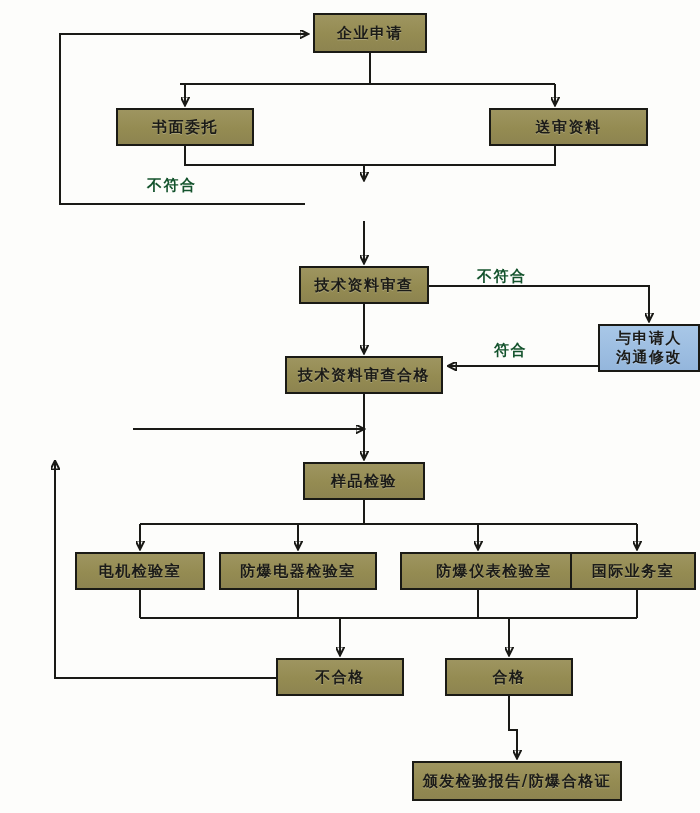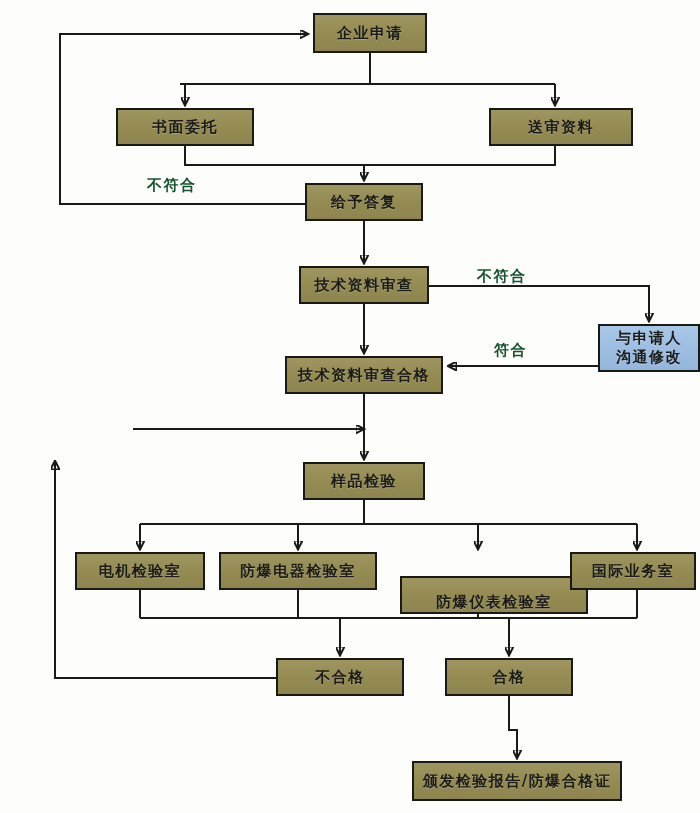--- a/index.html
+++ b/index.html
@@ -114,27 +114,24 @@
   </svg>
 
   <div class="node olive" style="left:313px; top:13px; width:114px; height:40px;">
     <span class="label">企业申请</span>
   </div>
 
   <div class="node olive" style="left:116px; top:108px; width:138px; height:38px;">
     <span class="label">书面委托</span>
   </div>
 
-  <div class="node olive" style="left:489px; top:108px; width:144px; height:38px;">
+  <div class="node olive" style="left:489px; top:108px; width:159px; height:38px;">
     <span class="label">送审资料</span>
   </div>
 
-  <div class="node olive" style="left:305px; top:183px; width:118px; height:38px;">
-    <span class="label">给予答复</span>
-  </div>
 
   <div class="node olive" style="left:299px; top:266px; width:130px; height:38px;">
     <span class="label">技术资料审查</span>
   </div>
 
   <div class="node olive" style="left:285px; top:356px; width:158px; height:38px;">
     <span class="label">技术资料审查合格</span>
   </div>
 
   <div class="node blue" style="left:598px; top:324px; width:102px; height:48px;">
@@ -148,21 +145,21 @@
   </div>
 
   <div class="node olive" style="left:75px; top:552px; width:130px; height:38px;">
     <span class="label">电机检验室</span>
   </div>
 
   <div class="node olive" style="left:219px; top:552px; width:158px; height:38px;">
     <span class="label">防爆电器检验室</span>
   </div>
 
-  <div class="node olive" style="left:400px; top:576px; width:188px; height:38px;align-items:flex-end;">
+  <div class="node olive" style="left:400px; top:552px; width:188px; height:38px;">
     <span class="label">防爆仪表检验室</span>
   </div>
 
   <div class="node olive" style="left:570px; top:552px; width:126px; height:38px;">
     <span class="label">国际业务室</span>
   </div>
 
   <div class="node olive" style="left:276px; top:658px; width:128px; height:38px;">
     <span class="label">不合格</span>
   </div>

